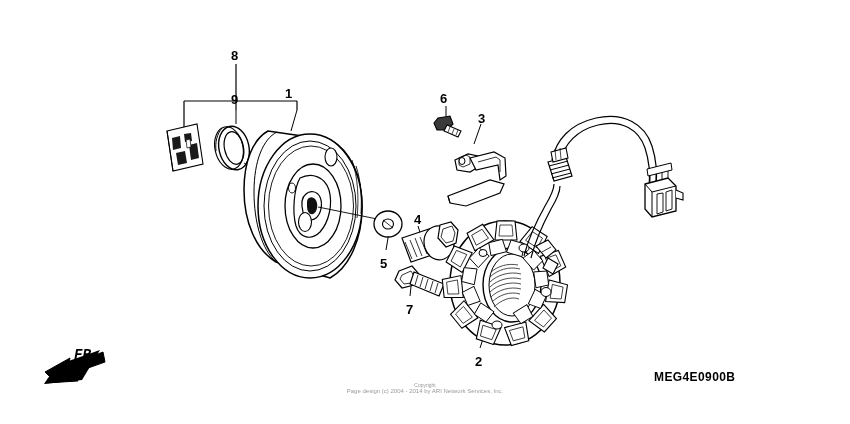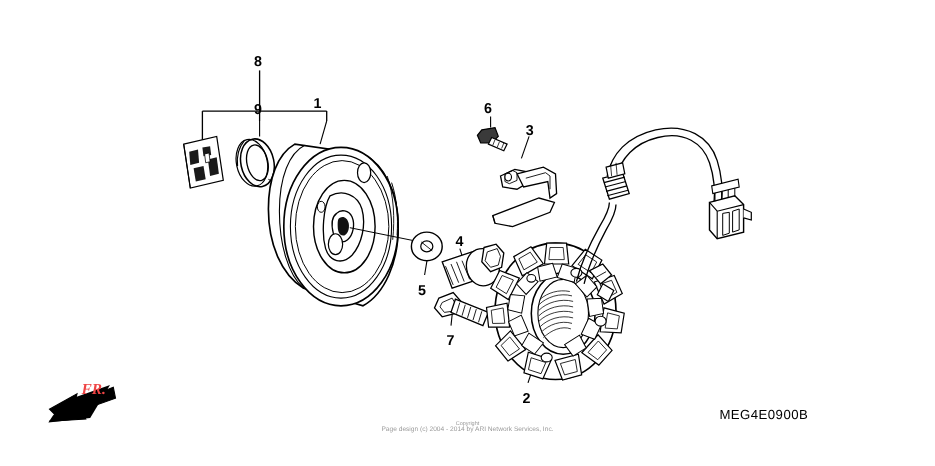--- a/index.html
+++ b/index.html
@@ -30,33 +30,33 @@
     font-size: 13px;
     font-weight: bold;
     color: #000000;
     line-height: 1;
     white-space: nowrap;
   }
   .part-number {
     position: absolute;
     font-family: "Liberation Sans", sans-serif;
     font-size: 12px;
-    font-weight: normal;
+    font-weight: bold;
     letter-spacing: 0.4px;
     color: #000000;
     white-space: nowrap;
     text-align: center;
   }
   .fr-label {
     position: absolute;
-    font-family: Liberation Serif, serif;
+    font-family: Liberation Mono, monospace;
     font-size: 14px;
     font-weight: bold;
     font-style: italic;
-    color: #ef4444;
+    color: #000000;
     white-space: nowrap;
   }
   .copyright-block {
     position: absolute;
     text-align: center;
     color: #9a9a9a;
     font-family: "Liberation Sans", sans-serif;
     white-space: nowrap;
   }
   .copyright-top {

